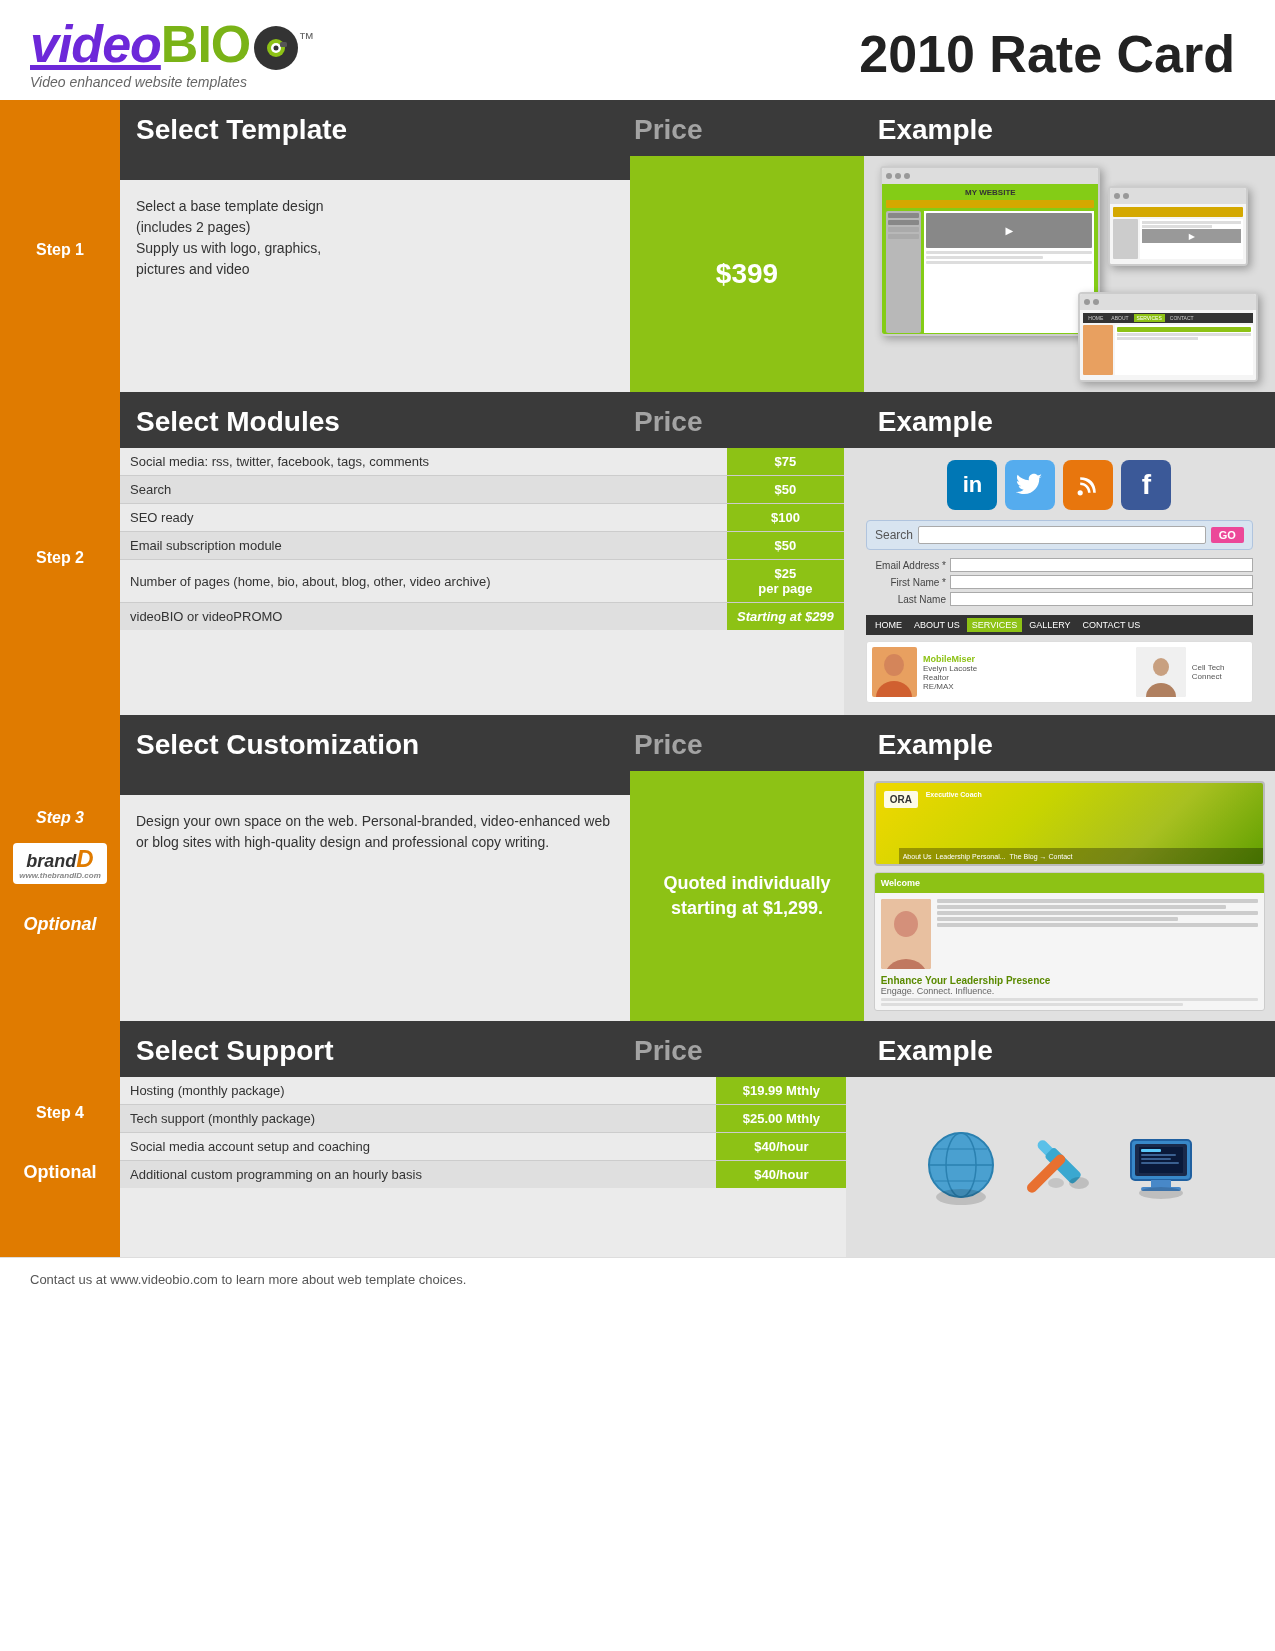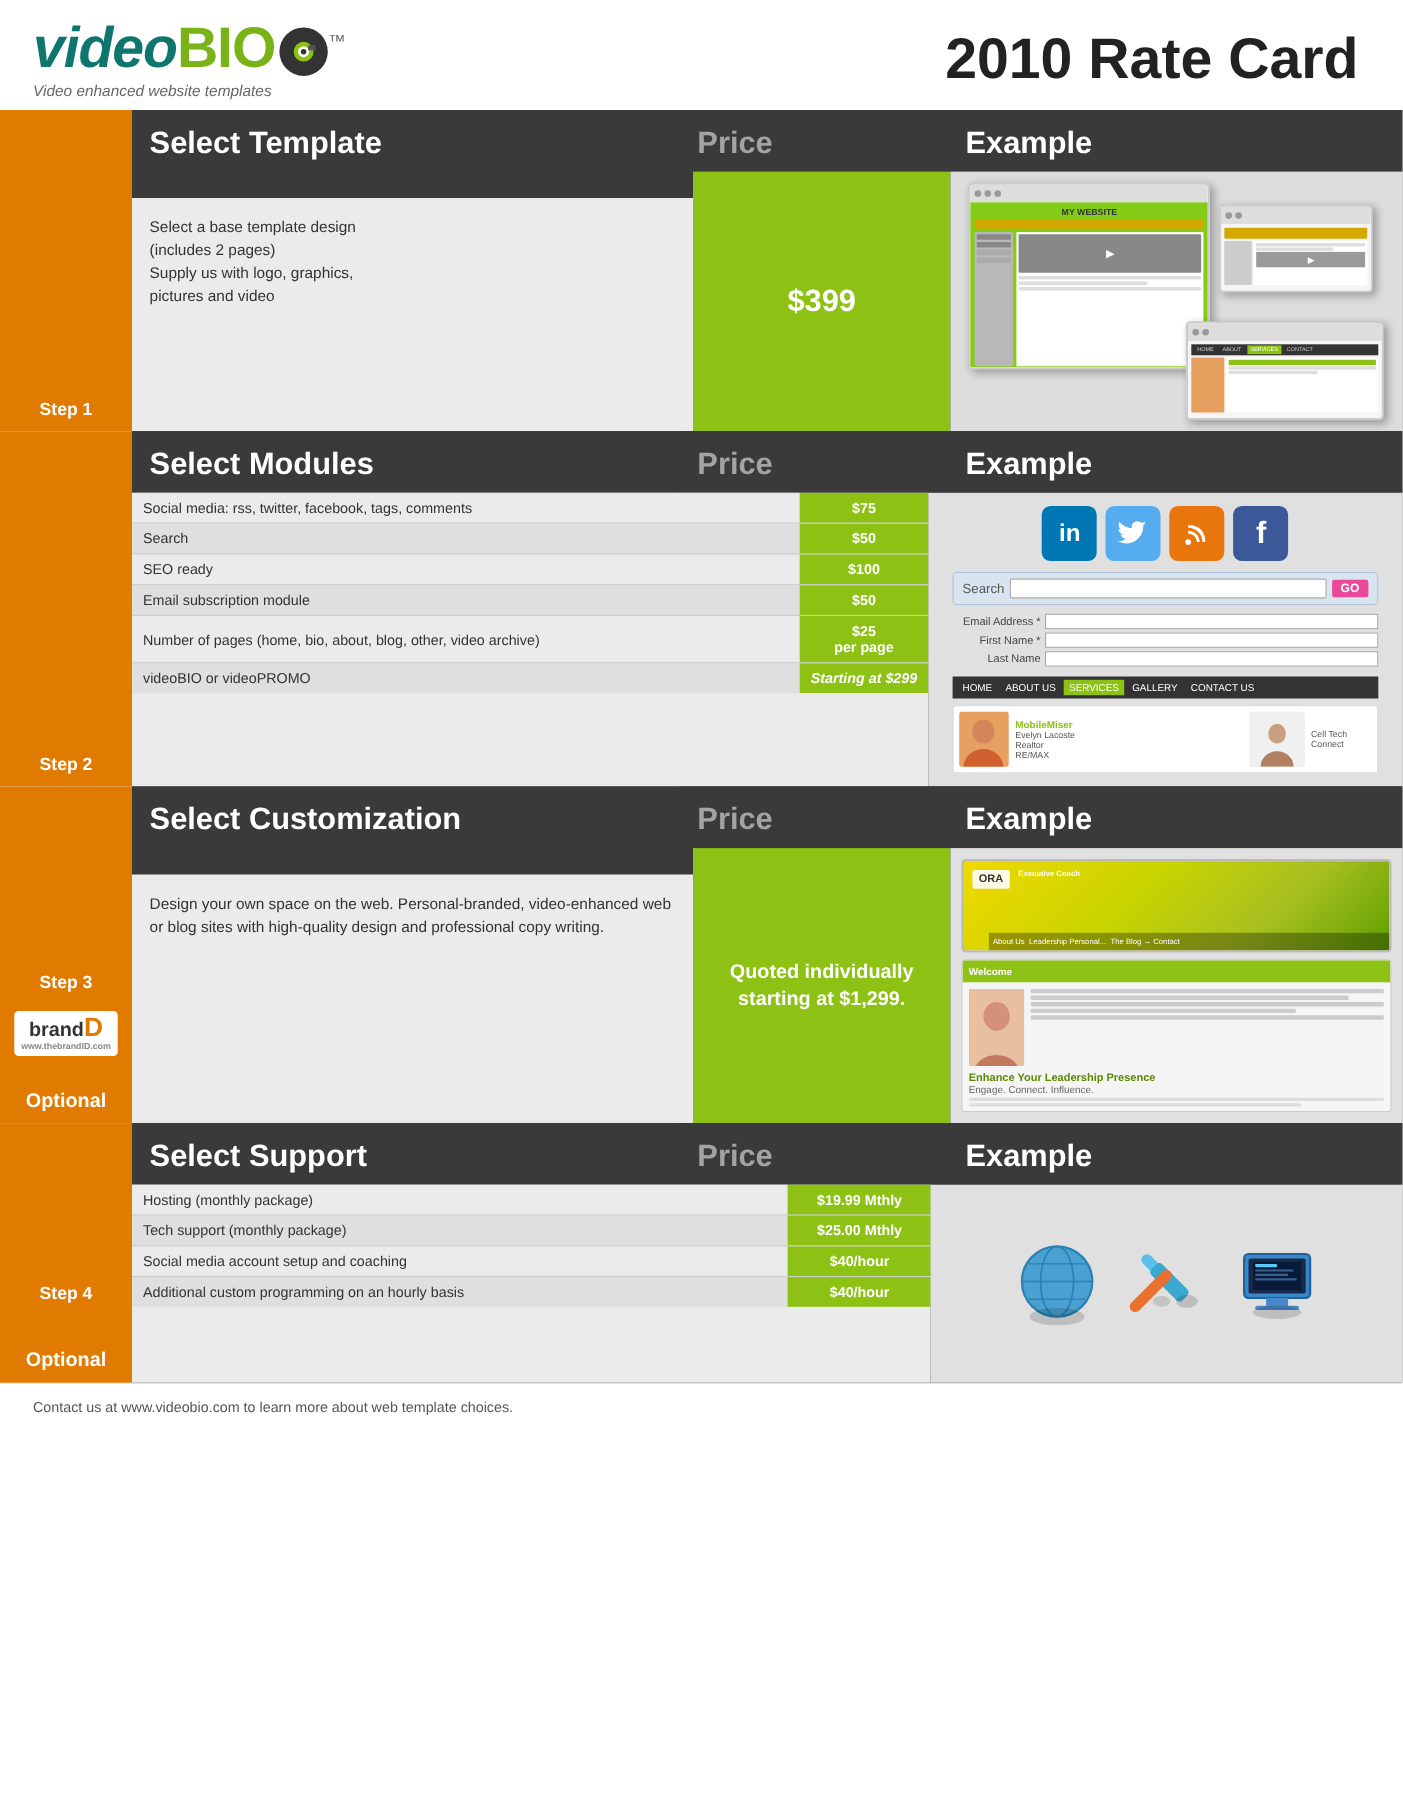--- a/index.html
+++ b/index.html
@@ -23,22 +23,23 @@
       flex-direction: column;
     }
     .logo-text {
       font-size: 52px;
       font-weight: bold;
       color: #333;
       line-height: 1;
       letter-spacing: -1px;
     }
     .logo-text span.video {
-      color: #0f766e;
+      color: #6d28d9;
       font-style: italic;
+      text-decoration: underline;
     }
     .logo-text span.bio {
       color: #7ab317;
     }
     .logo-icon {
       display: inline-flex;
       align-items: center;
       justify-content: center;
       width: 44px;
       height: 44px;
@@ -78,21 +79,21 @@
     }
 
     .step-label {
       width: 120px;
       min-width: 120px;
       background: #e07b00;
       color: #fff;
       display: flex;
       flex-direction: column;
       align-items: center;
-      justify-content: flex-end;
+      justify-content: center;
       padding: 18px 10px 10px 10px;
       font-weight: bold;
     }
     .step-label .step-num {
       font-size: 16px;
       font-weight: bold;
     }
     .step-label .optional-label {
       font-size: 18px;
       font-weight: bold;
@@ -335,20 +336,21 @@
     .support-icons-area {
       display: flex;
       gap: 20px;
       align-items: center;
       justify-content: center;
       width: 100%;
     }
 
     .step-label.step3-label {
       background: #e07b00;
+      font-style: italic;
     }
     .step-label.step4-label {
       background: #e07b00;
     }
   </style>
 </head>
 <body>
 
 <div class="header">
   <div class="logo-area">

